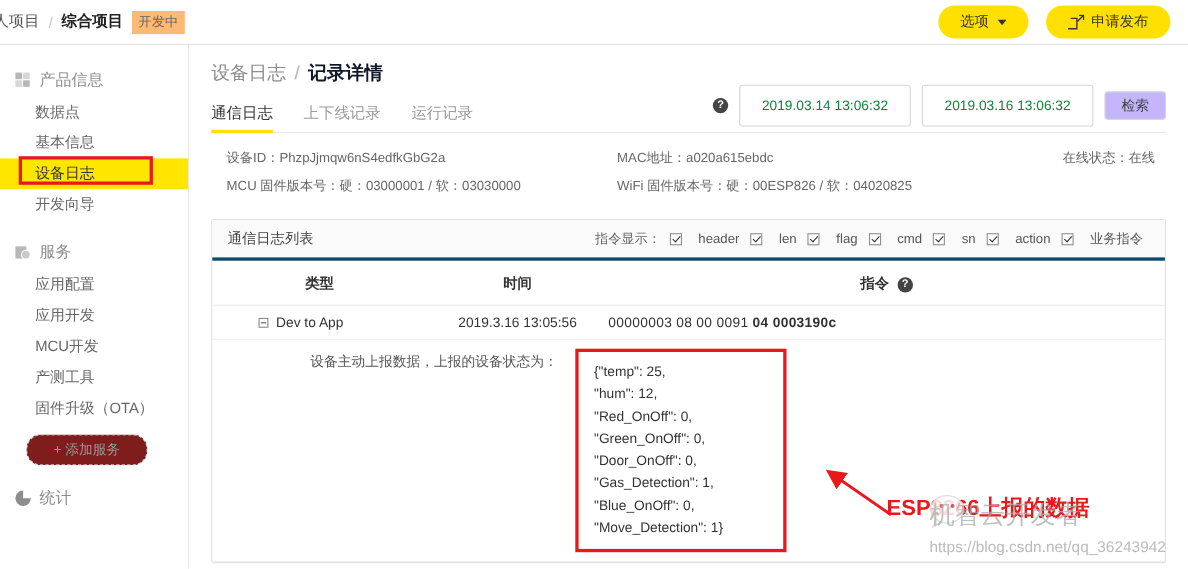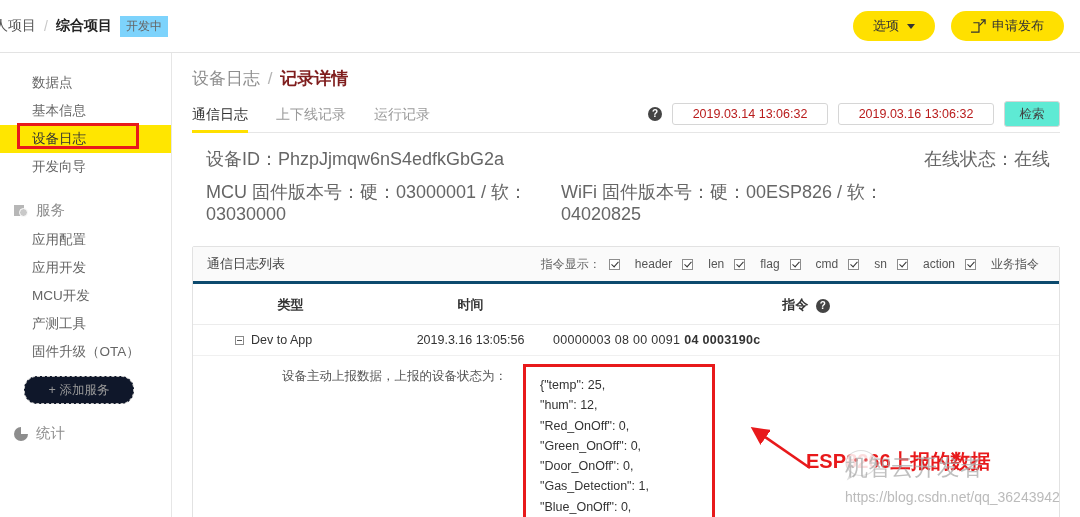--- a/index.html
+++ b/index.html
@@ -12,21 +12,21 @@
     overflow: hidden;
     background: #ffffff;
     font-family: "Liberation Sans", "DejaVu Sans", sans-serif;
     font-size: 13px;
     color: #333;
     position: relative;
   }
 
   
   .topbar {
-    height: 53px;
+    height: 41px;
     background: #ffffff;
     border-bottom: 1px solid #e3e3e3;
     display: flex;
     align-items: center;
     padding: 0 16px 0 0;
     box-sizing: border-box;
     position: relative;
   }
   .crumbs {
     display: flex;
@@ -42,21 +42,21 @@
     color: #c8c8c8;
     margin: 0 8px;
     font-size: 14px;
   }
   .crumb-cur {
     color: #222;
     font-weight: bold;
     font-size: 14px;
   }
   .crumb-state {
-    background: #7dd3fc;
+    background: #fdba74;
     color: #666;
     font-size: 12px;
     padding: 2px 6px;
     margin-left: 8px;
   }
   .top-actions {
     margin-left: auto;
     display: flex;
     align-items: center;
     gap: 16px;
@@ -135,21 +135,21 @@
     width: 108px;
     height: 26px;
     border: 1px dashed #c2c2c2;
     border-radius: 13px;
     color: #999;
     font-size: 12.5px;
     display: flex;
     align-items: center;
     justify-content: center;
     cursor: pointer;
-    background: #0f172a;
+    background: #7f1d1d;
   }
   .icon-grid {
     width: 14px; height: 13px;
     display: grid;
     grid-template-columns: 6px 6px;
     grid-template-rows: 6px 6px;
     gap: 1px;
   }
   .icon-grid i { background: #b7b7b7; display: block; }
   .icon-grid i:nth-child(2) { background: #d7d7d7; }
@@ -198,21 +198,21 @@
     position: relative;
     overflow: hidden;
   }
   .page-title {
     font-size: 17px;
     color: #8e8e8e;
     margin: 0 0 10px 0;
     font-weight: normal;
   }
   .page-title .cur {
-    color: #7f1d1d;
+    color: #0f172a;
     font-weight: bold;
   }
   .page-title .sep { color: #b5b5b5; margin: 0 3px; }
 
   .tabrow {
     display: flex;
     align-items: flex-end;
     border-bottom: 1px solid #e6e6e6;
     position: relative;
     height: 32px;
@@ -247,46 +247,46 @@
     color: #fff;
     font-size: 10px;
     font-weight: bold;
     display: inline-flex;
     align-items: center;
     justify-content: center;
     line-height: 1;
   }
   .date-field {
     width: 156px;
-    height: 22px;
+    height: 38px;
     border: 1px solid #d6d6d6;
     border-radius: 3px;
     font-size: 12.5px;
-    color: #b91c1c;
+    color: #15803d;
     text-align: center;
     background: #fff;
     font-family: inherit;
     box-sizing: border-box;
   }
   .search-btn {
     height: 26px;
     min-width: 56px;
     border: 1px solid #d6d6d6;
     border-radius: 3px;
-    background: #5eead4;
+    background: #c4b5fd;
     font-size: 12.5px;
     color: #444;
     cursor: pointer;
     font-family: inherit;
   }
 
   
   .devinfo {
     padding: 14px 0 12px 14px;
-    font-size: 18px;
+    font-size: 12px;
     color: #666;
   }
   .devrow {
     display: flex;
     margin-bottom: 9px;
   }
   .devrow .c1 { width: 355px; }
   .devrow .c2 { width: 330px; }
   .devrow .c3 { flex: 1; text-align: right; padding-right: 10px; }
 
@@ -467,20 +467,29 @@
       </svg>
       <span>申请发布</span>
     </button>
   </div>
 </div>
 
 <div class="shell">
 
   <div class="sidebar">
 
+    <div class="side-section">
+      <span class="icon-grid">
+          <i></i>
+          <i></i>
+          <i></i>
+          <i></i>
+        </span>
+      <span>产品信息</span>
+    </div>
     <div class="side-item">数据点</div>
     <div class="side-item">基本信息</div>
     <div class="side-item active">设备日志</div>
     <div class="side-item">开发向导</div>
 
     <div class="side-section second">
       <span class="icon-gear"></span>
       <span>服务</span>
     </div>
     <div class="side-item">应用配置</div>
@@ -514,20 +523,23 @@
         <input class="date-field" type="text" value="2019.03.14 13:06:32" style="">
         <input class="date-field" type="text" value="2019.03.16 13:06:32" style="">
         <button class="search-btn">检索</button>
       </div>
     </div>
 
     <div class="devinfo">
       <div class="devrow">
         <div class="c1">
           <span>设备ID：</span><span>PhzpJjmqw6nS4edfkGbG2a</span>
+        </div>
+        <div class="c2">
+          <span>MAC地址：</span><span>a020a615ebdc</span>
         </div>
         <div class="c3">
           <span>在线状态：</span><span>在线</span>
         </div>
       </div>
       <div class="devrow">
         <div class="c1">
           <span>MCU 固件版本号：</span><span>硬：03000001 / 软：03030000</span>
         </div>
         <div class="c2">

